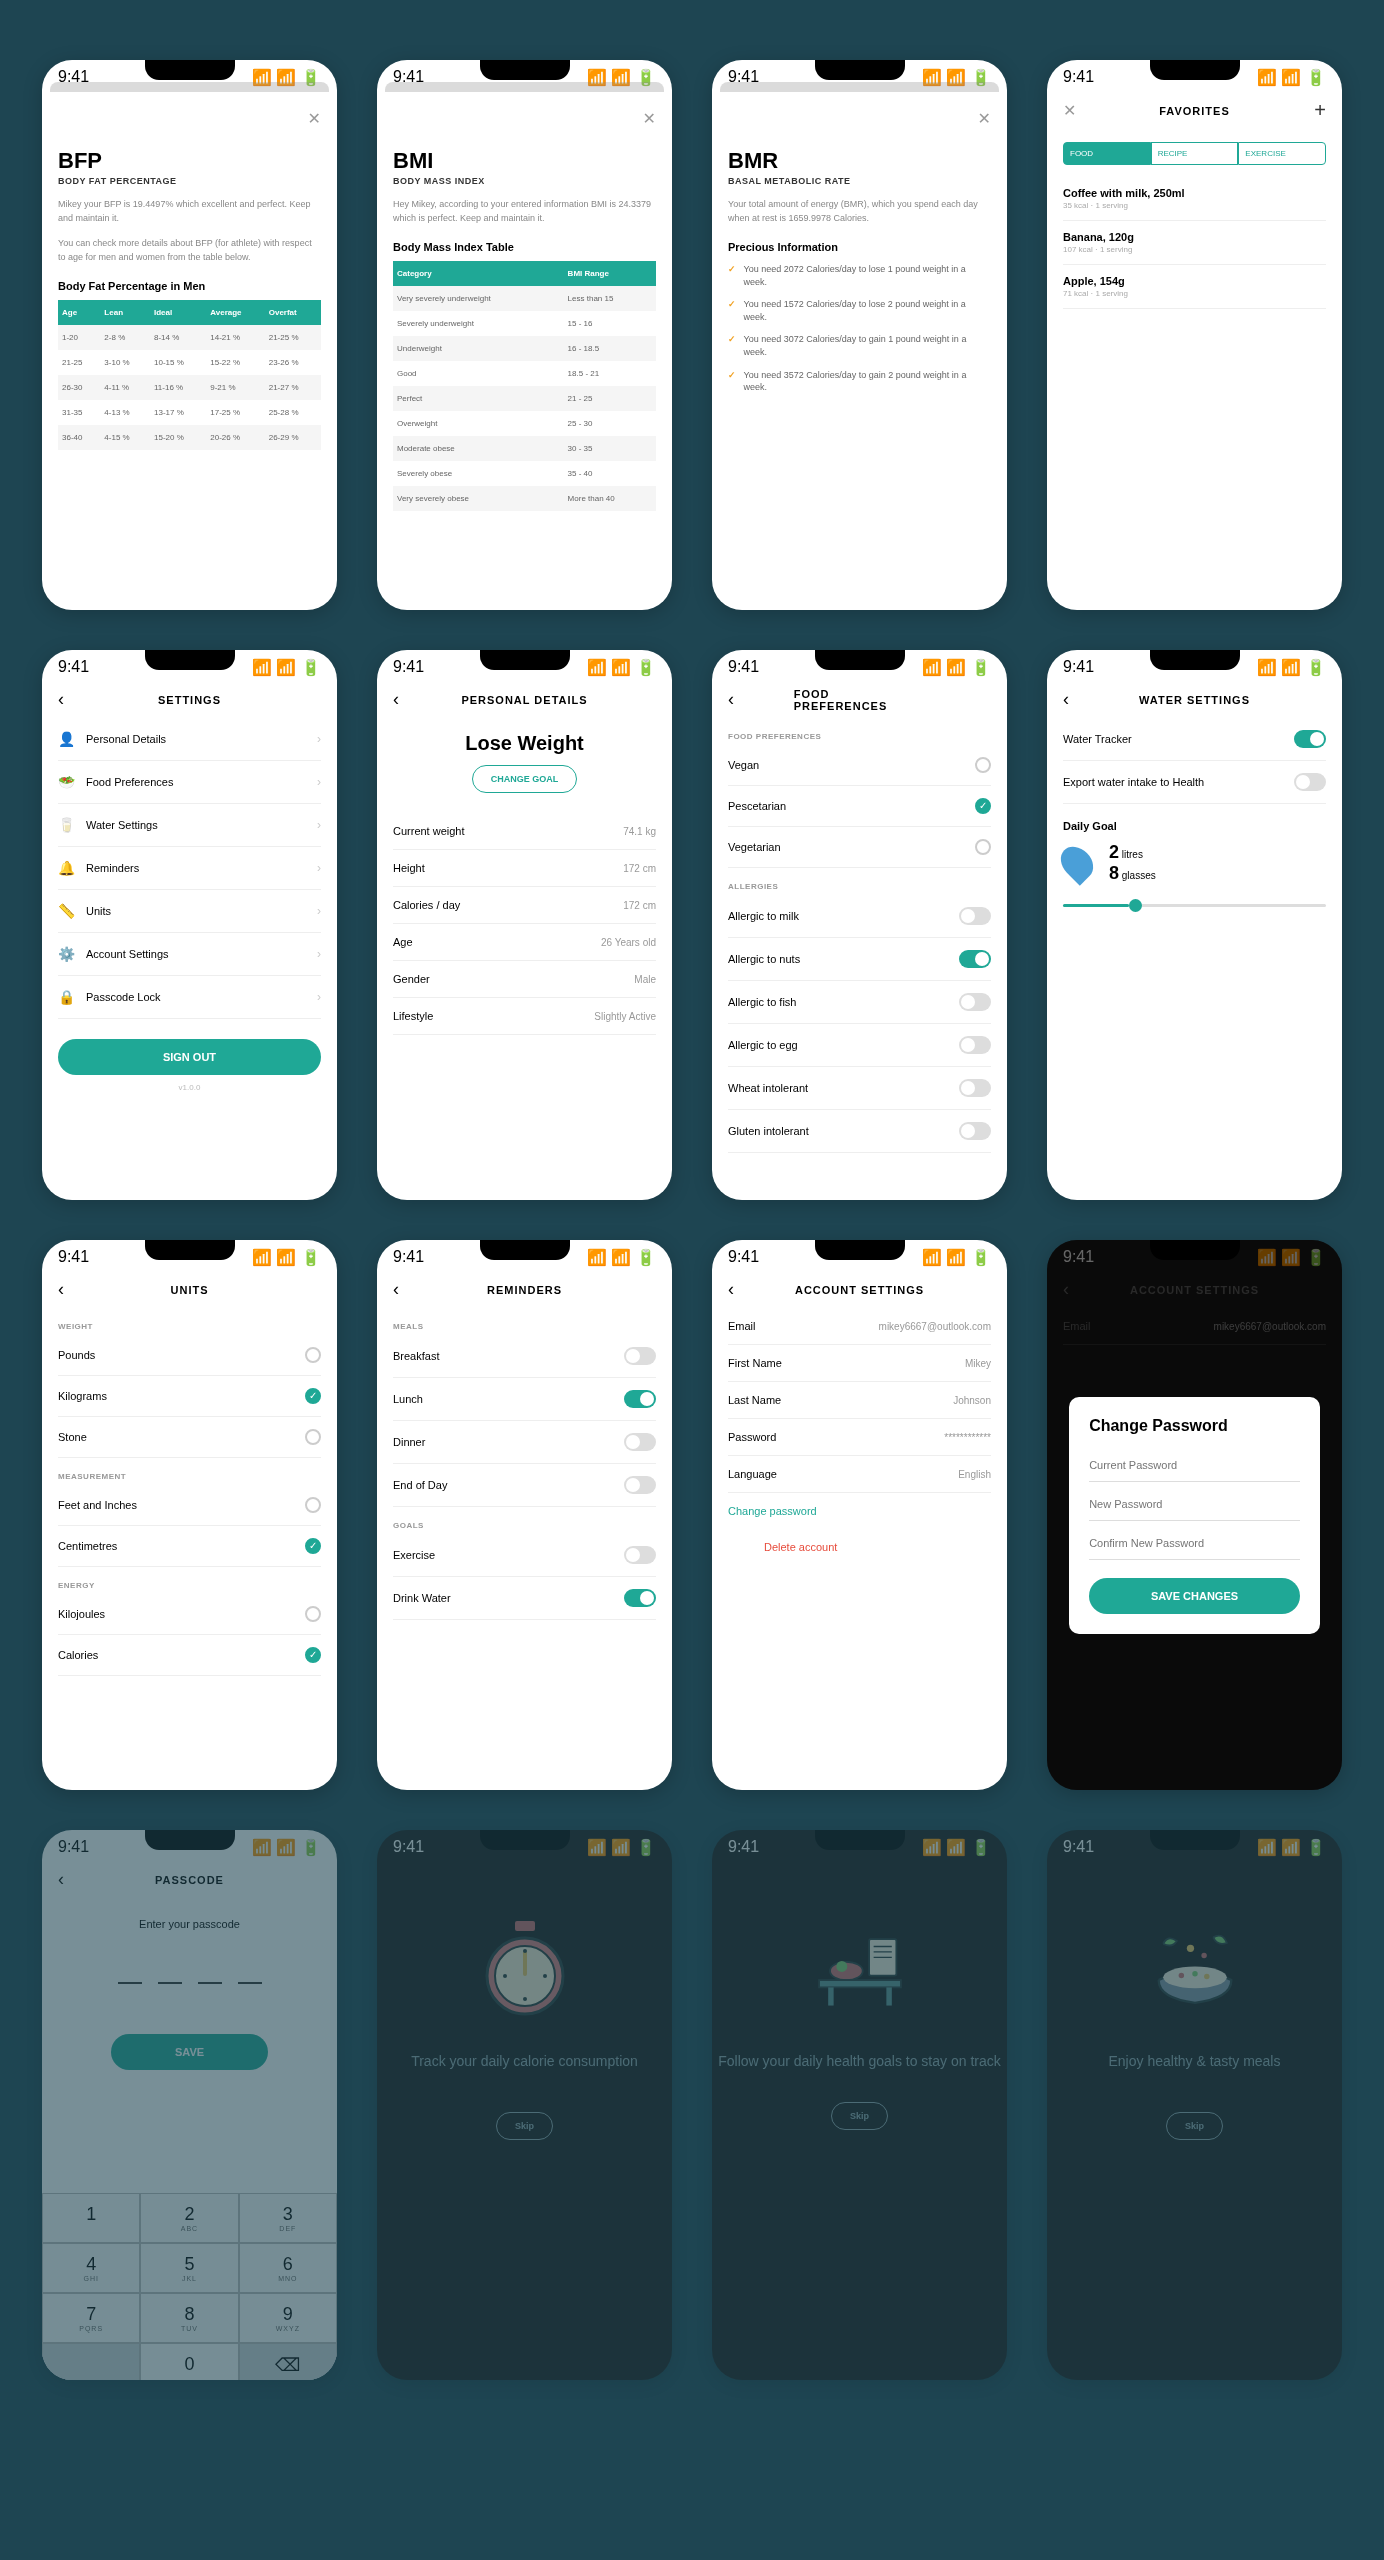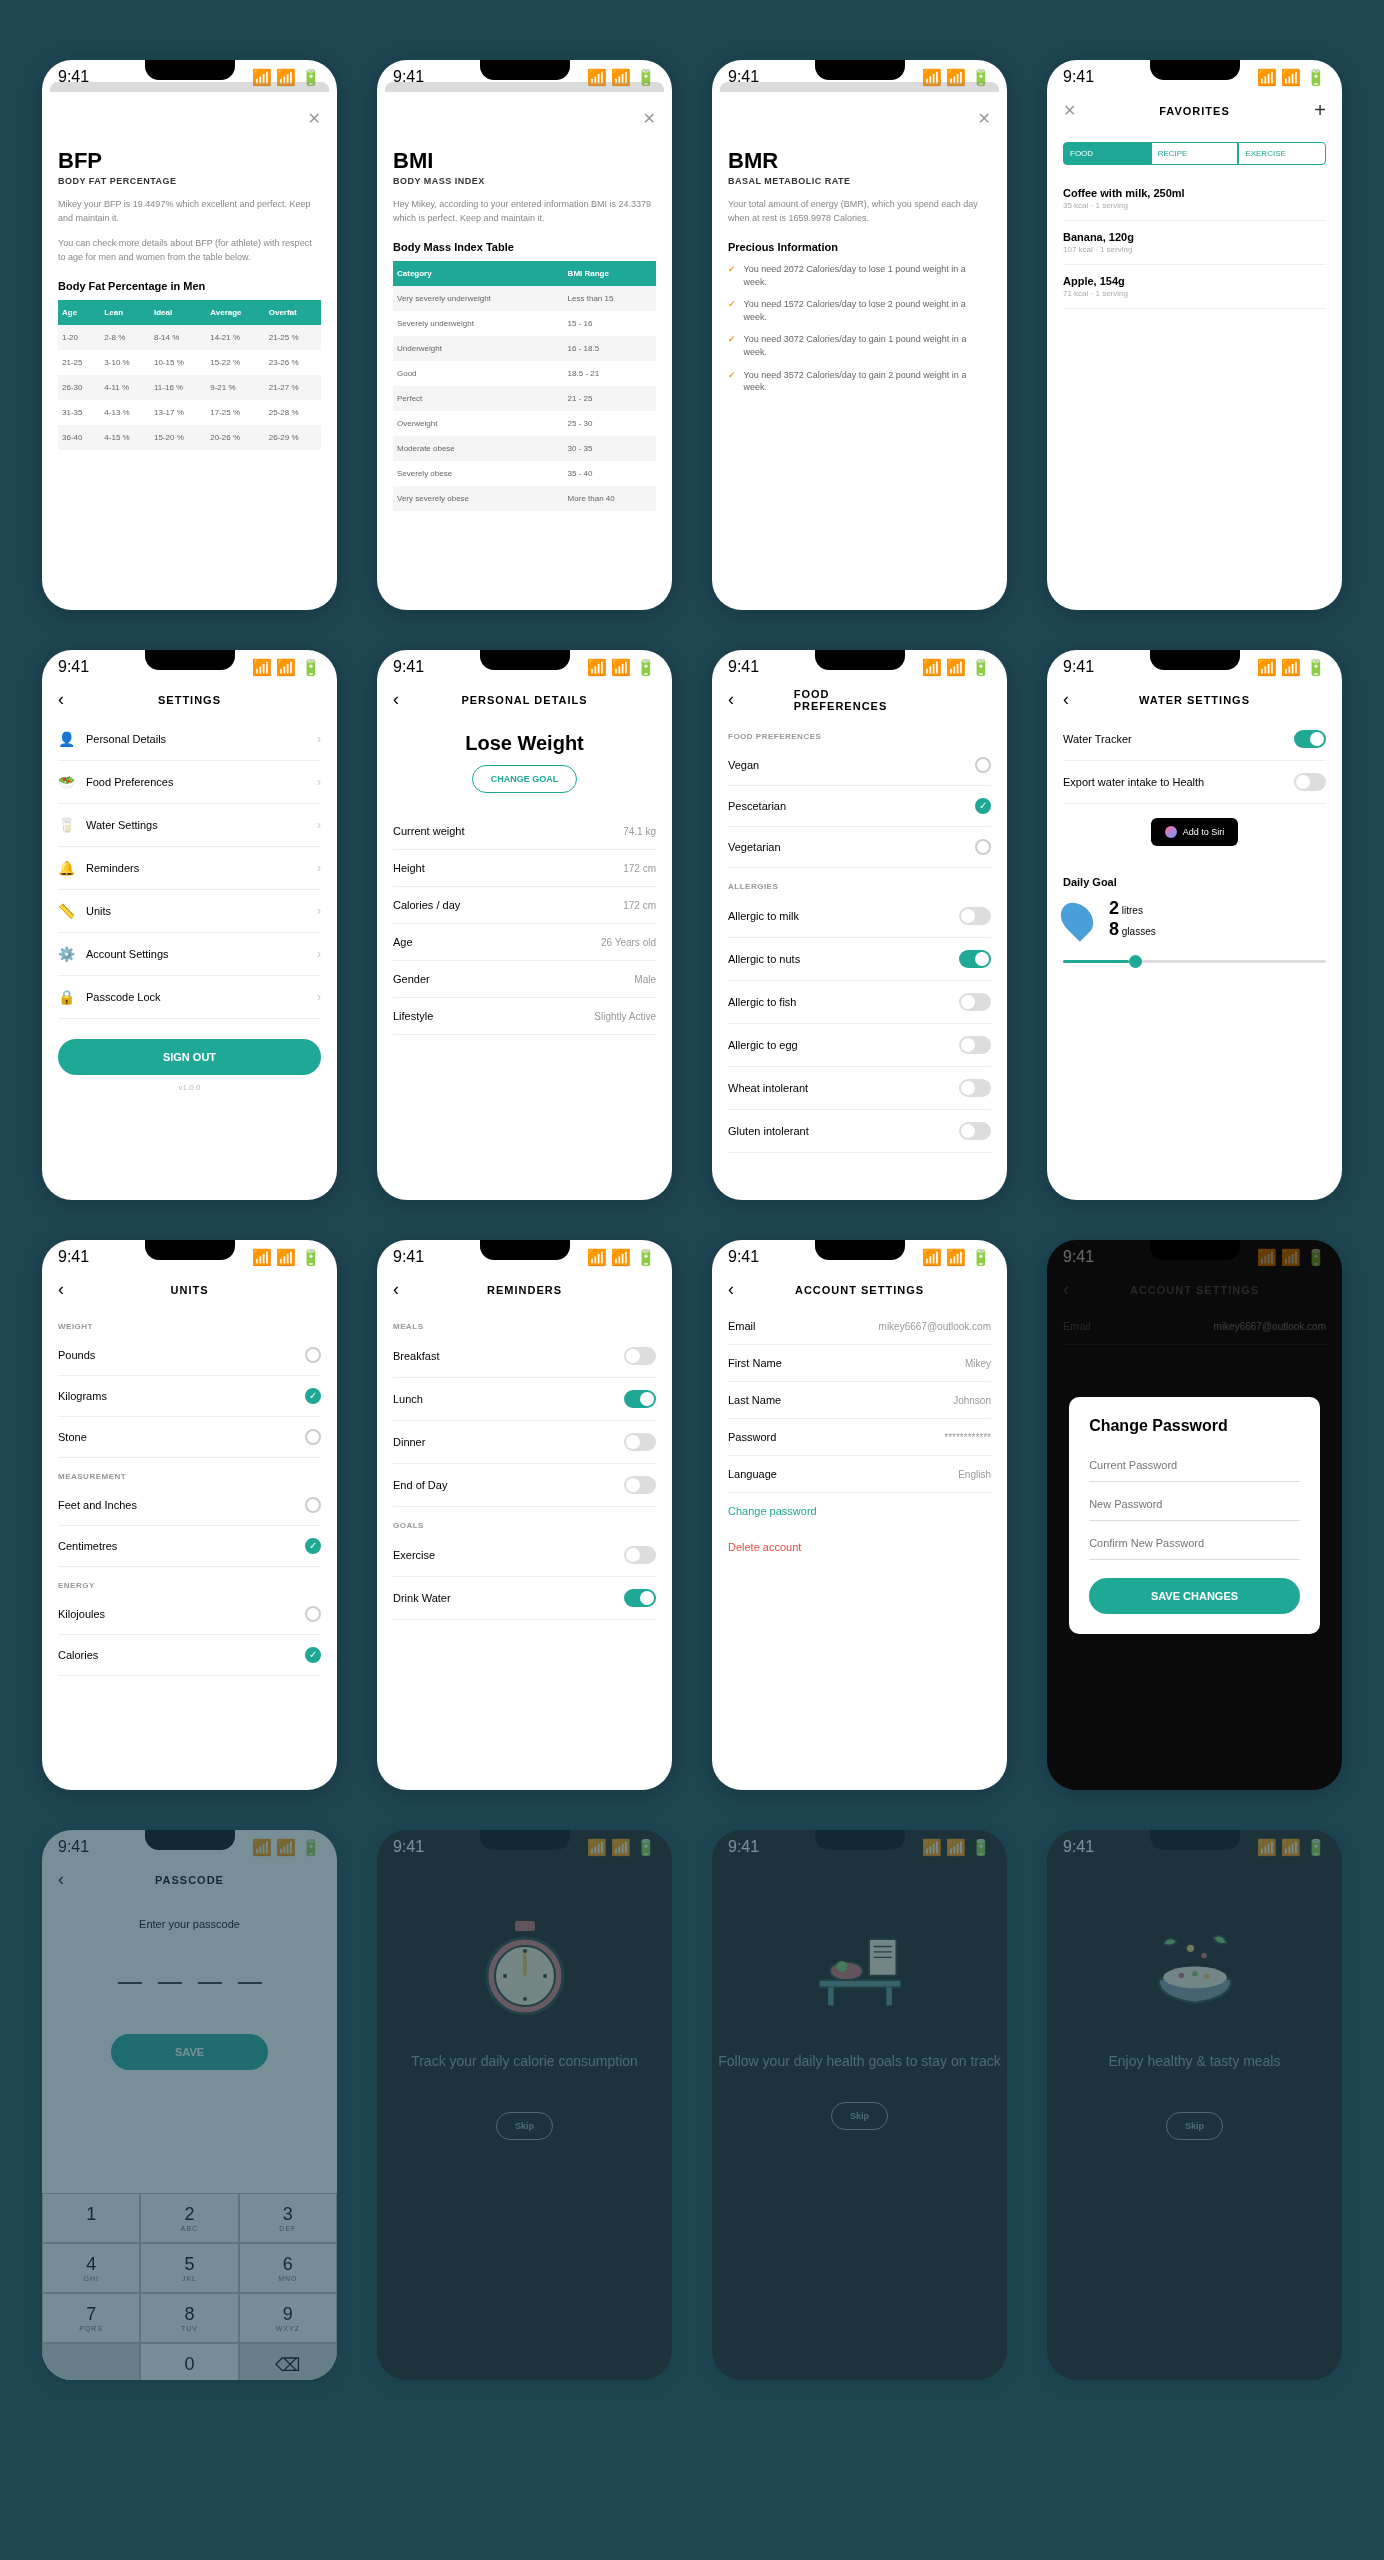--- a/index.html
+++ b/index.html
@@ -56,21 +56,21 @@
 .sect-label { font-size:8px; font-weight:700; color:#999; letter-spacing:0.5px; margin:14px 0 4px; }
 .siri-btn { background:#000; color:#fff; padding:8px 14px; border-radius:6px; font-size:9px; display:inline-flex; align-items:center; gap:6px; margin:14px auto; }
 .siri-dot { width:12px; height:12px; border-radius:50%; background:linear-gradient(135deg,#ff6b9d,#6b9dff); }
 .drop { width:28px; height:36px; background:#4a9fd8; border-radius:50% 50% 50% 0; transform:rotate(-45deg); display:inline-block; margin-right:10px; }
 .goal-text { font-size:10px; }
 .goal-num { font-size:18px; font-weight:700; }
 .slider { width:100%; height:3px; background:#ddd; border-radius:2px; position:relative; margin-top:20px; }
 .slider::before { content:''; position:absolute; width:25%; height:100%; background:#1fa896; border-radius:2px; }
 .slider::after { content:''; position:absolute; left:25%; top:-5px; width:13px; height:13px; background:#1fa896; border-radius:50%; }
 .link-teal { color:#1fa896; font-size:11px; padding:12px 0; display:block; }
-.link-red { color:#e74c3c; font-size:11px; padding:12px 0; display:block; }
+.link-red { color:#e74c3c; font-size:11px; padding:12px 0; display:block;margin-left:36px; }
 .modal-bg { position:absolute; inset:0; background:rgba(0,0,0,0.6); display:flex; align-items:center; justify-content:center; }
 .modal { background:#fff; border-radius:10px; padding:20px; width:85%; }
 .modal-title { font-size:16px; font-weight:700; margin-bottom:14px; }
 .modal-input { width:100%; border:none; border-bottom:1px solid #ddd; padding:10px 0; font-size:11px; color:#999; margin-bottom:6px; }
 .passcode-slots { display:flex; justify-content:center; gap:16px; margin:30px 0; }
 .passcode-slot { width:24px; border-bottom:2px solid #333; height:24px; }
 .keypad { display:grid; grid-template-columns:repeat(3,1fr); background:#d0d3d8; }
 .key { padding:10px; text-align:center; border:0.5px solid #bbb; background:#fafafa; }
 .key-num { font-size:18px; font-weight:400; }
 .key-let { font-size:7px; color:#666; letter-spacing:1px; }
@@ -460,24 +460,20 @@
           <span></span>
         </div>
 <div class="list-row">
           <span class="list-label">Water Tracker</span>
           <span class="toggle on"></span>
         </div>
 <div class="list-row">
           <span class="list-label">Export water intake to Health</span>
           <span class="toggle"></span>
         </div>
-<div class="center"><div class="siri-btn">
-            <span class="siri-dot"></span>
-            <span>Add to Siri</span>
-          </div></div>
 <div class="section-title">Daily Goal</div>
 <div style="display:flex;align-items:center;gap:8px;margin:10px 0">
 <span class="drop"></span>
 <div>
 <div class="goal-text"><span class="goal-num">2</span> <span>litres</span></div>
 <div class="goal-text"><span class="goal-num">8</span> <span>glasses</span></div>
 </div>
 </div>
 <div class="slider"></div>
 </div>

